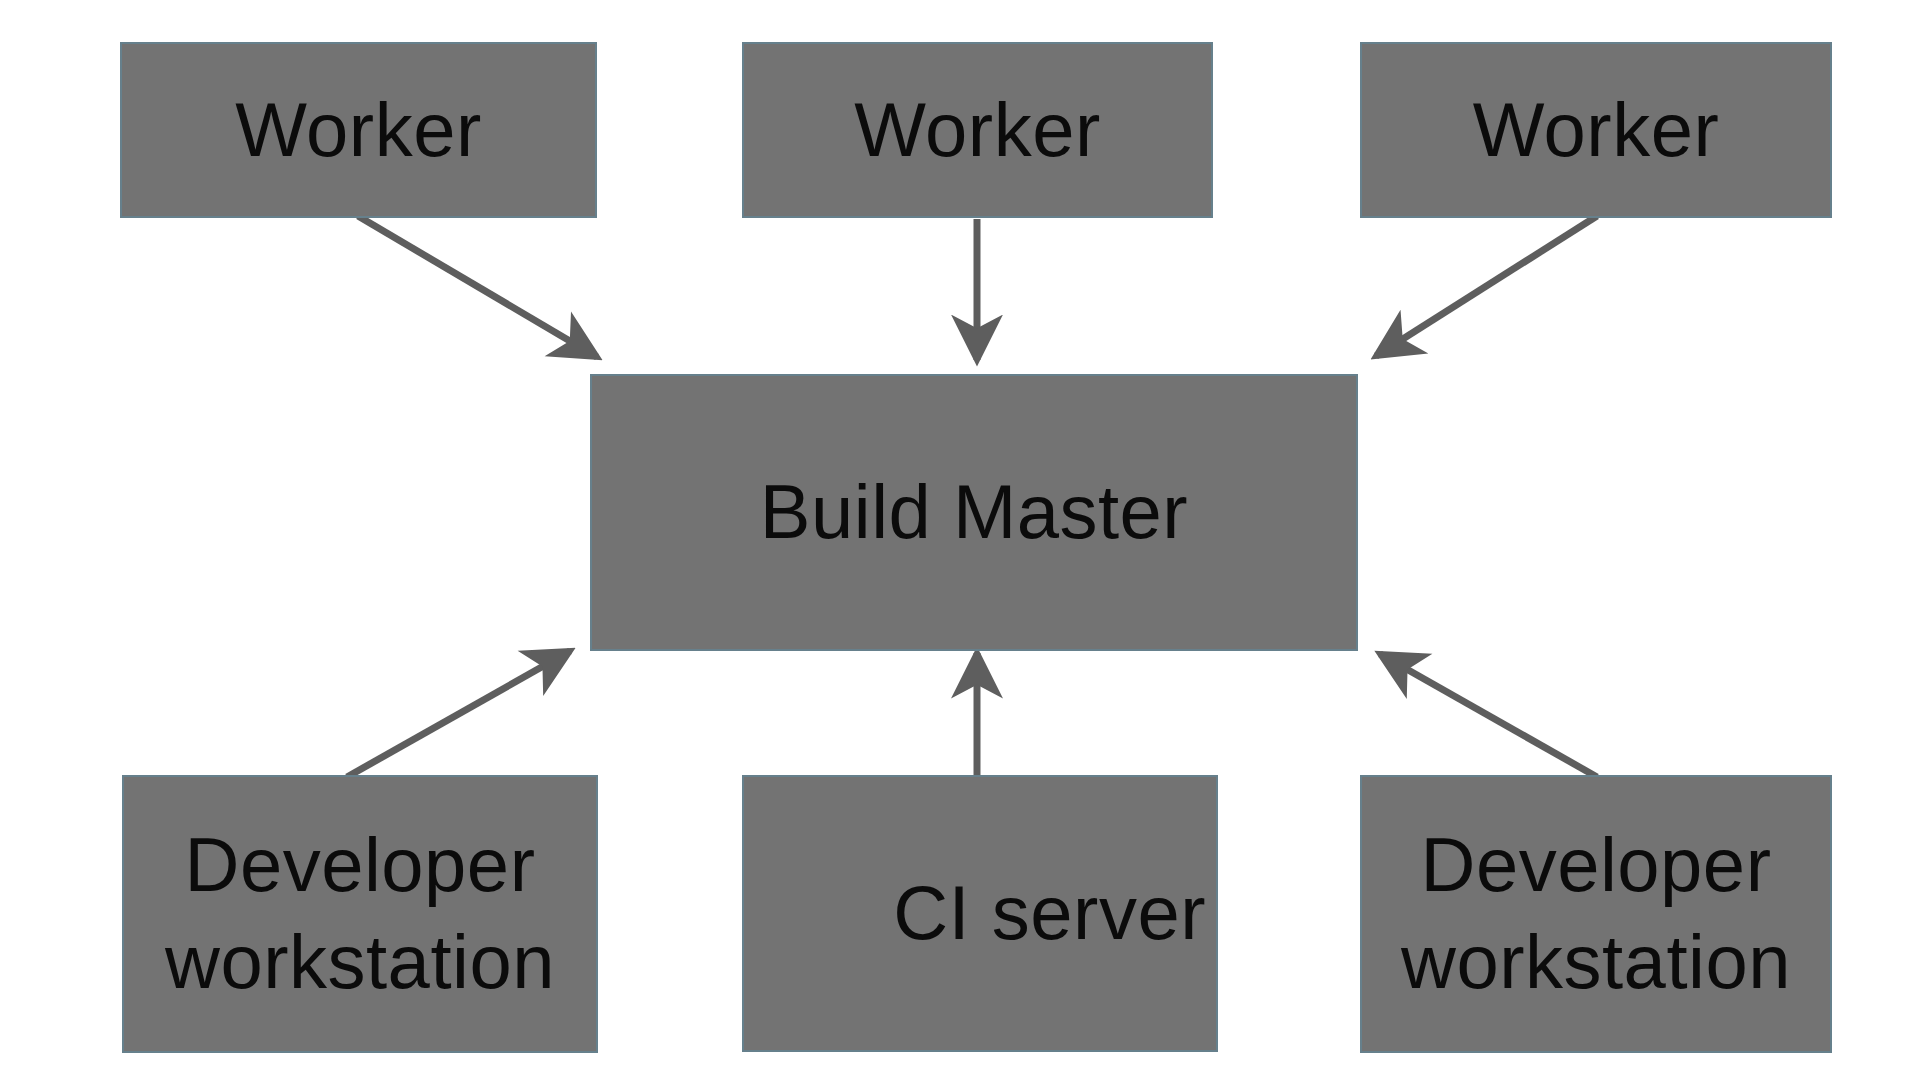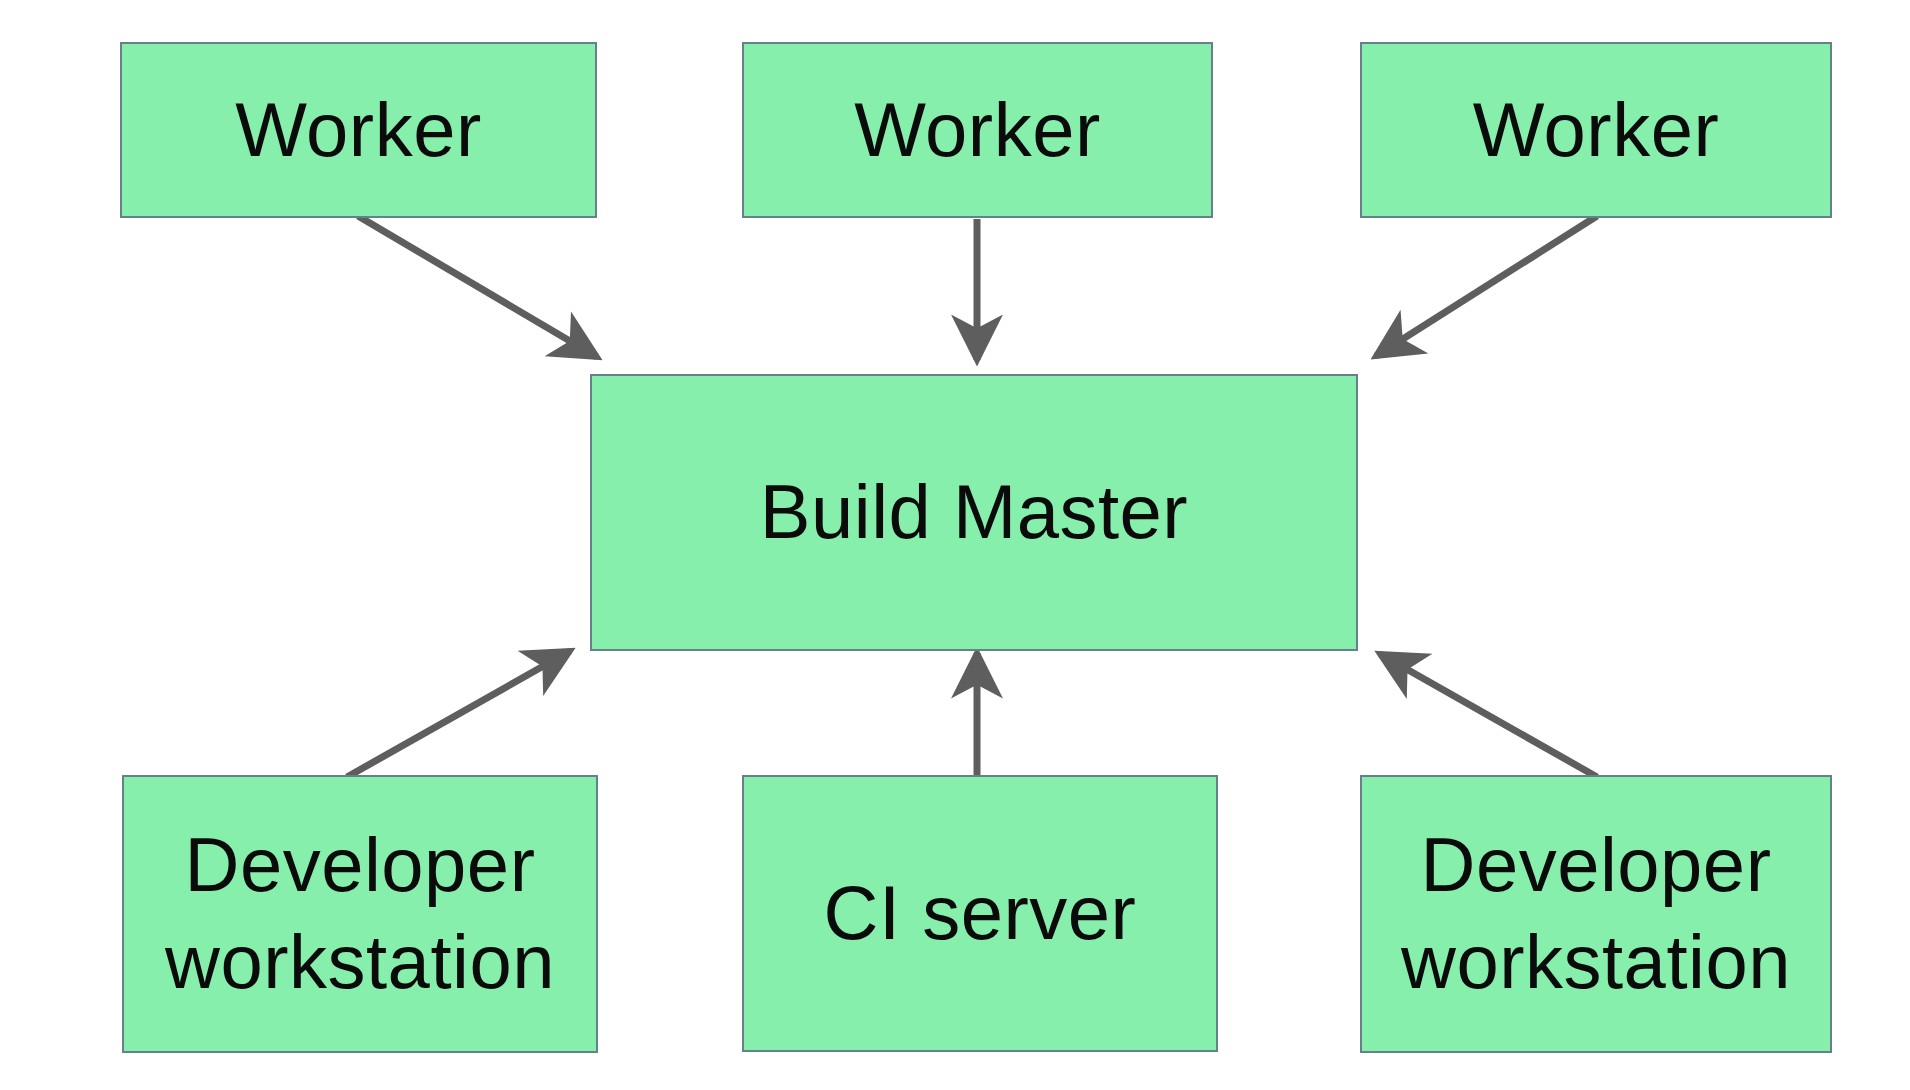--- a/index.html
+++ b/index.html
@@ -10,21 +10,21 @@
   }
   #canvas {
     position: relative;
     width: 1910px;
     height: 1090px;
     background: #ffffff;
     overflow: hidden;
   }
   .node {
     position: absolute;
-    background: #86efac;
+    background: #737373;
     border: 2px solid #66808c;
     box-sizing: border-box;
     display: flex;
     align-items: center;
     justify-content: center;
     text-align: center;
   }
   .node-label {
     font-size: 76px;
     line-height: 1.27;
@@ -78,21 +78,21 @@
   </div>
 
   <div class="node" style="left:590px; top:374px; width:768px; height:277px;">
     <span class="node-label">Build Master</span>
   </div>
 
   <div class="node" style="left:122px; top:775px; width:476px; height:278px;">
     <span class="node-label">Developer workstation</span>
   </div>
 
-  <div class="node" style="left:742px; top:775px; width:476px; height:277px;">
+  <div class="node" style="left:742px; top:775px; width:476px; height:277px;justify-content:flex-end;">
     <span class="node-label">CI server</span>
   </div>
 
   <div class="node" style="left:1360px; top:775px; width:472px; height:278px;">
     <span class="node-label">Developer workstation</span>
   </div>
 
 </div>
 
 </body></html>

